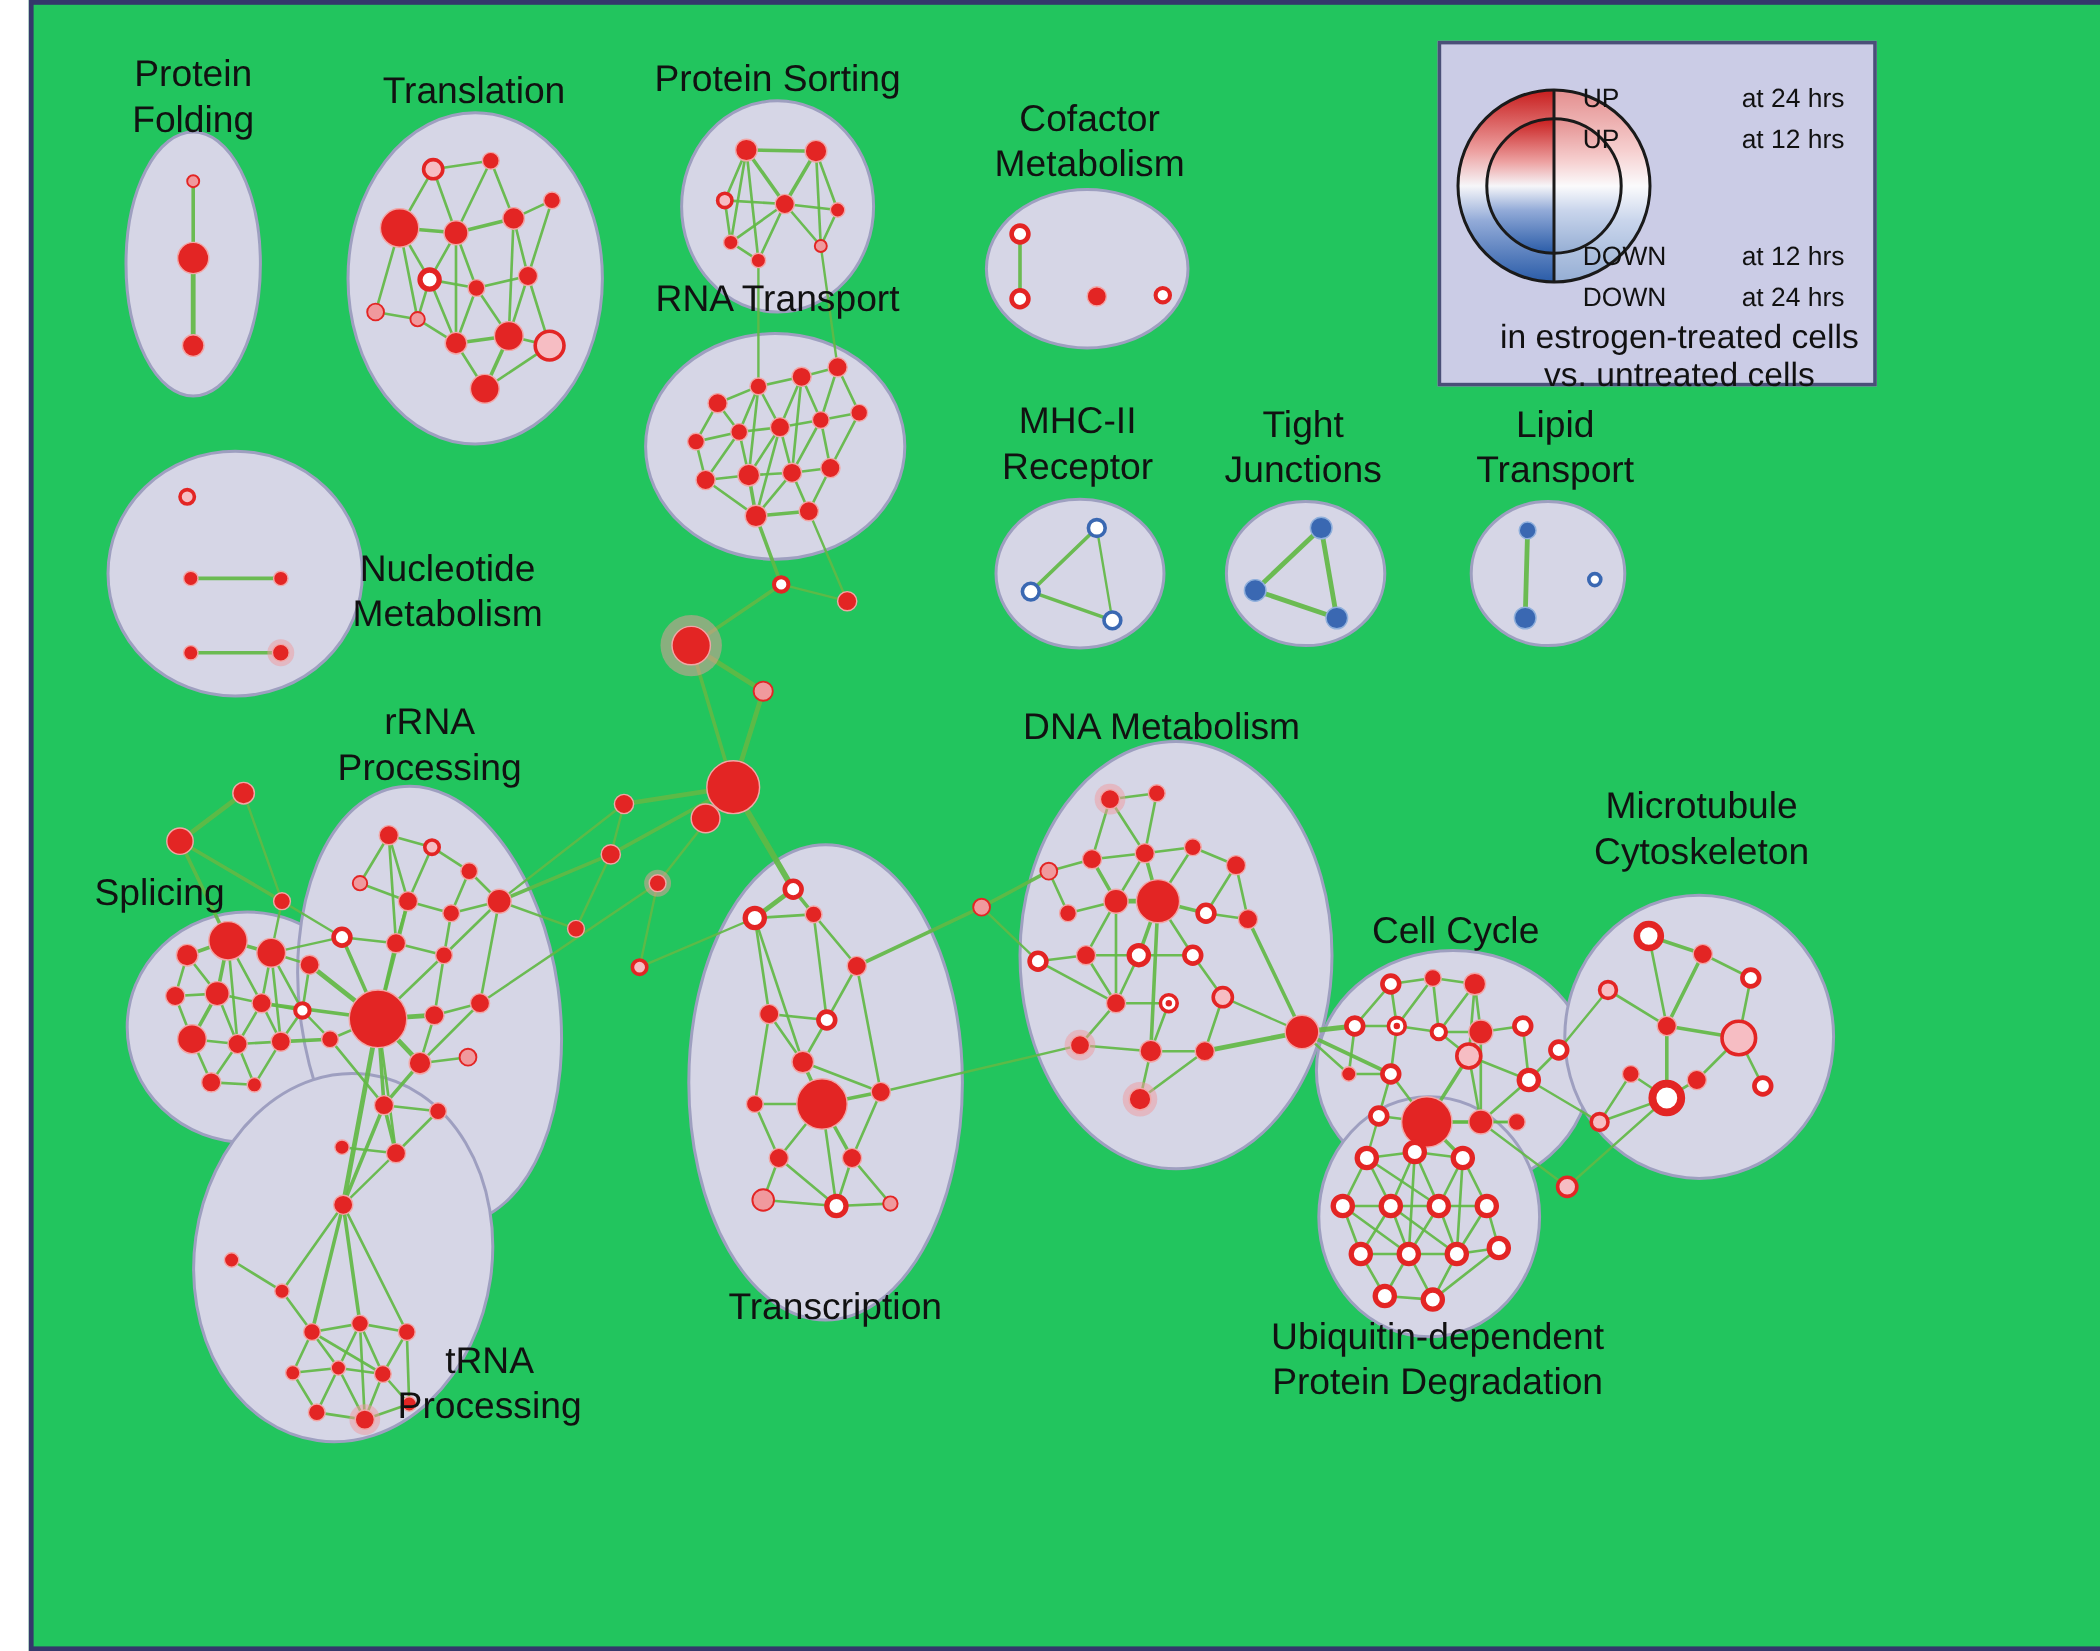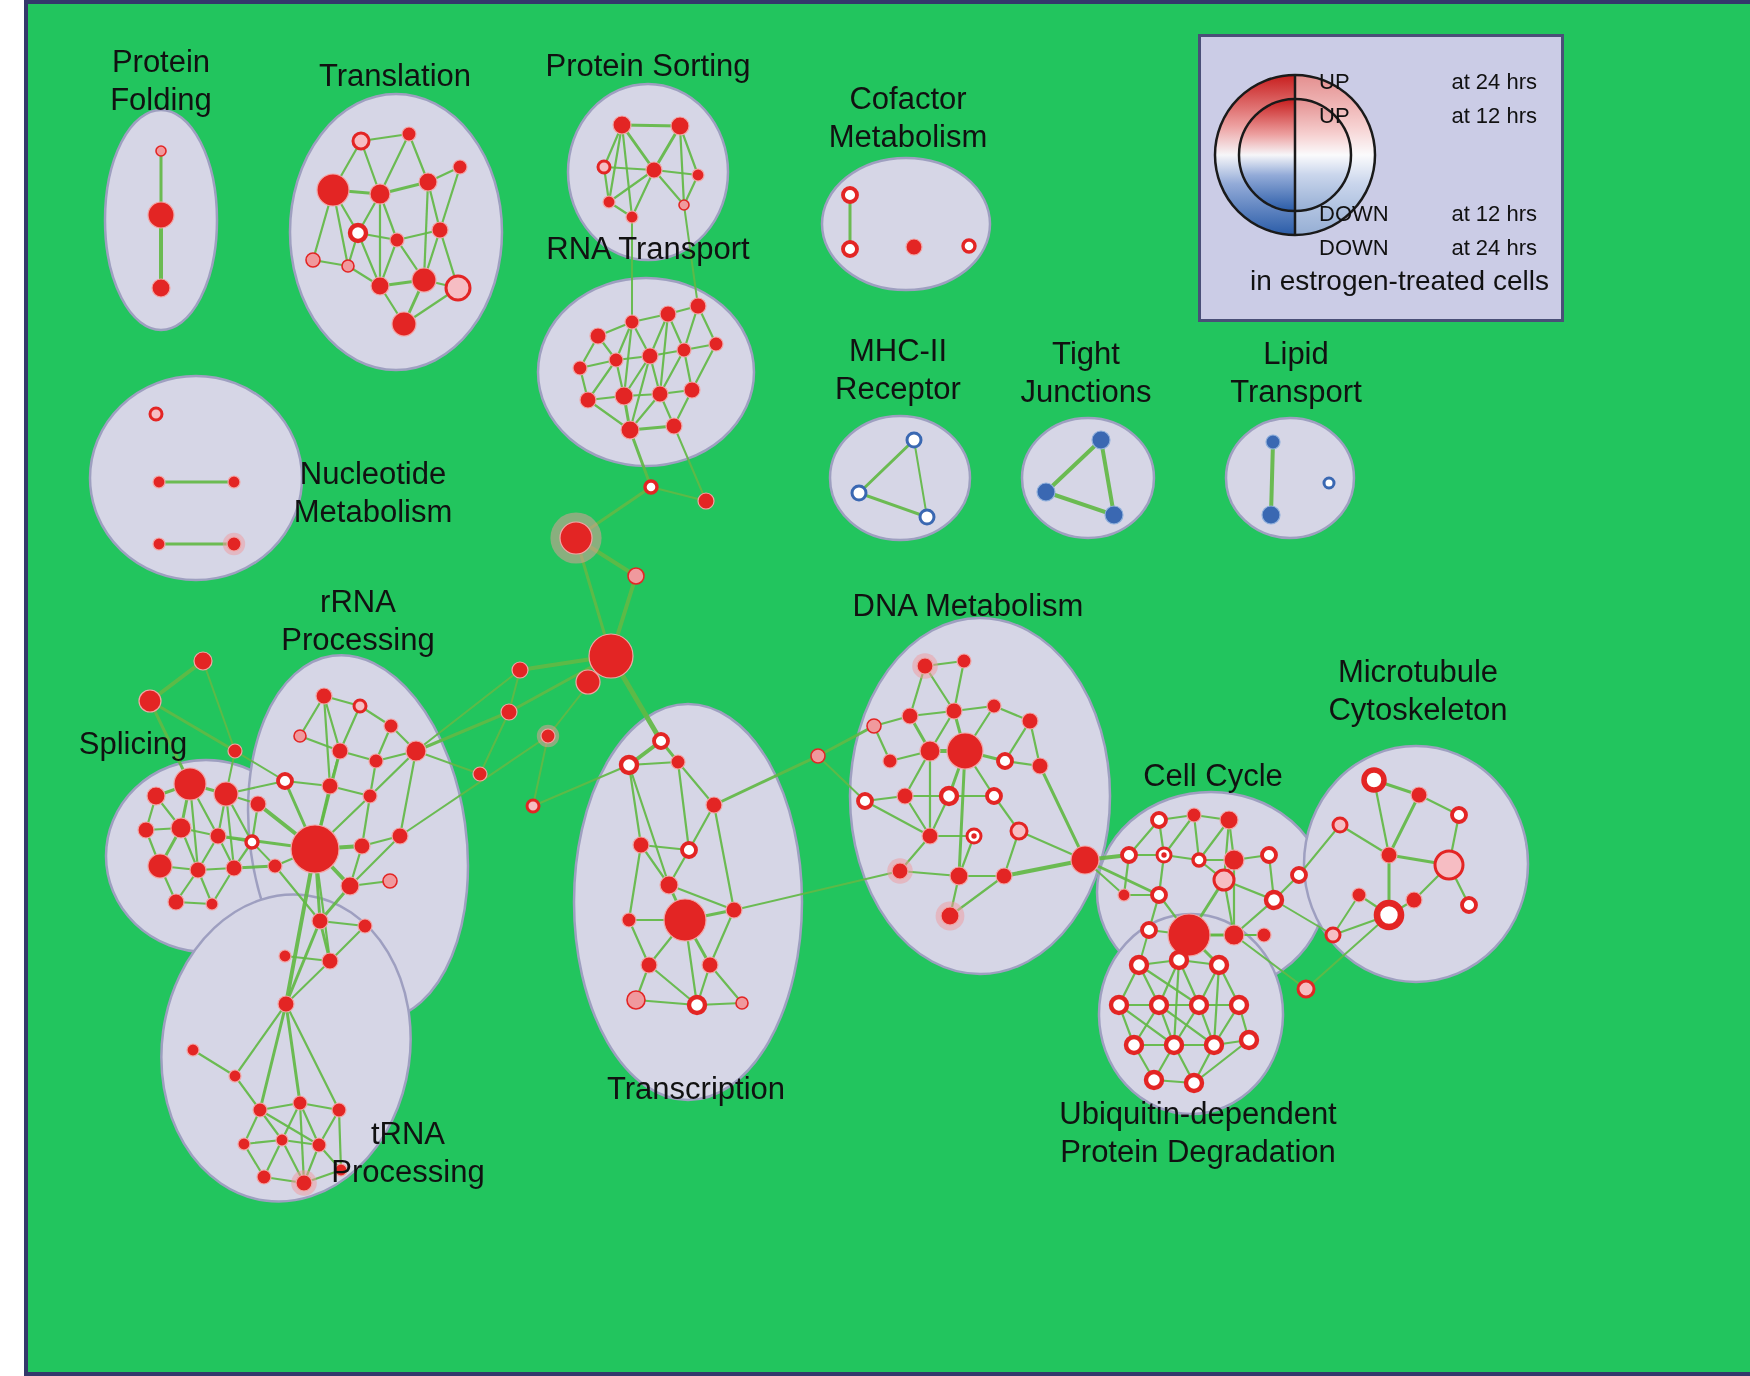--- a/index.html
+++ b/index.html
@@ -696,14 +696,15 @@
     </div>
     <div class="legend-row" style="top:164px">
       <span>DOWN</span>
       <span>at 12 hrs</span>
     </div>
     <div class="legend-row" style="top:198px">
       <span>DOWN</span>
       <span>at 24 hrs</span>
     </div>
     <div class="legend-footer" style="top:228px">in estrogen-treated cells</div>
+    <div class="legend-footer" style="top:260px">vs. untreated cells</div>
   </div>
 </div>
 
 </body></html>

